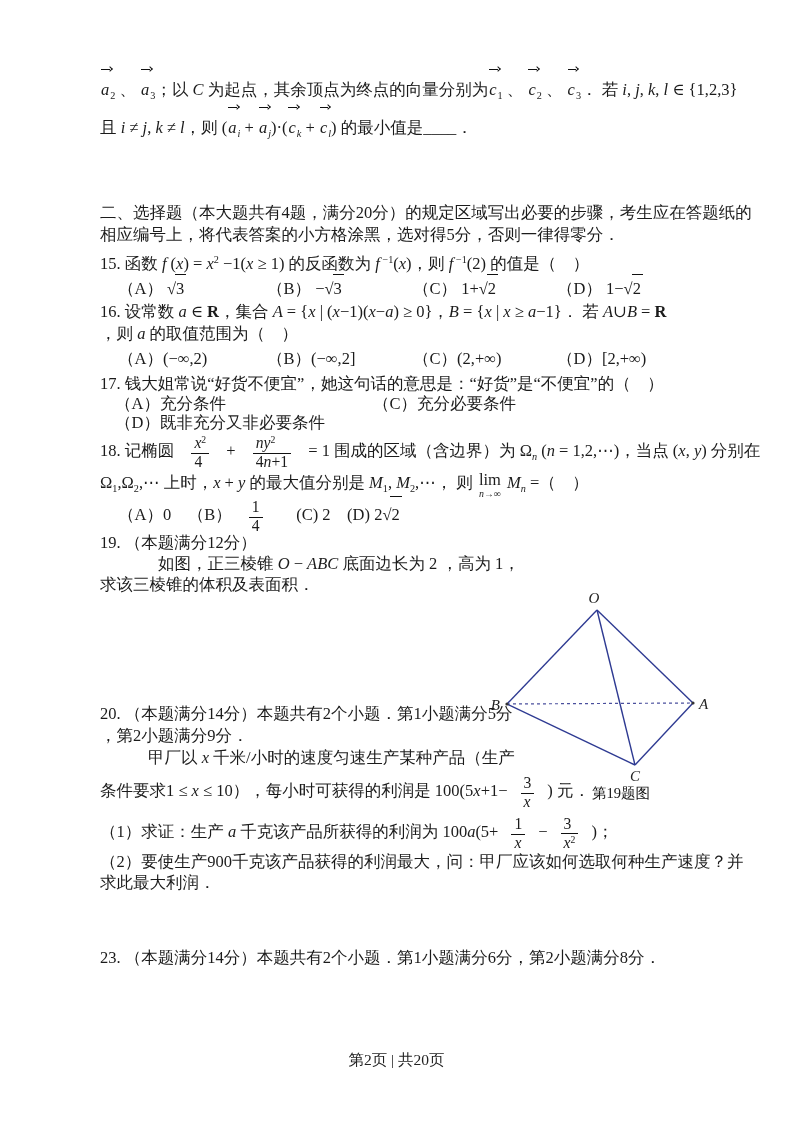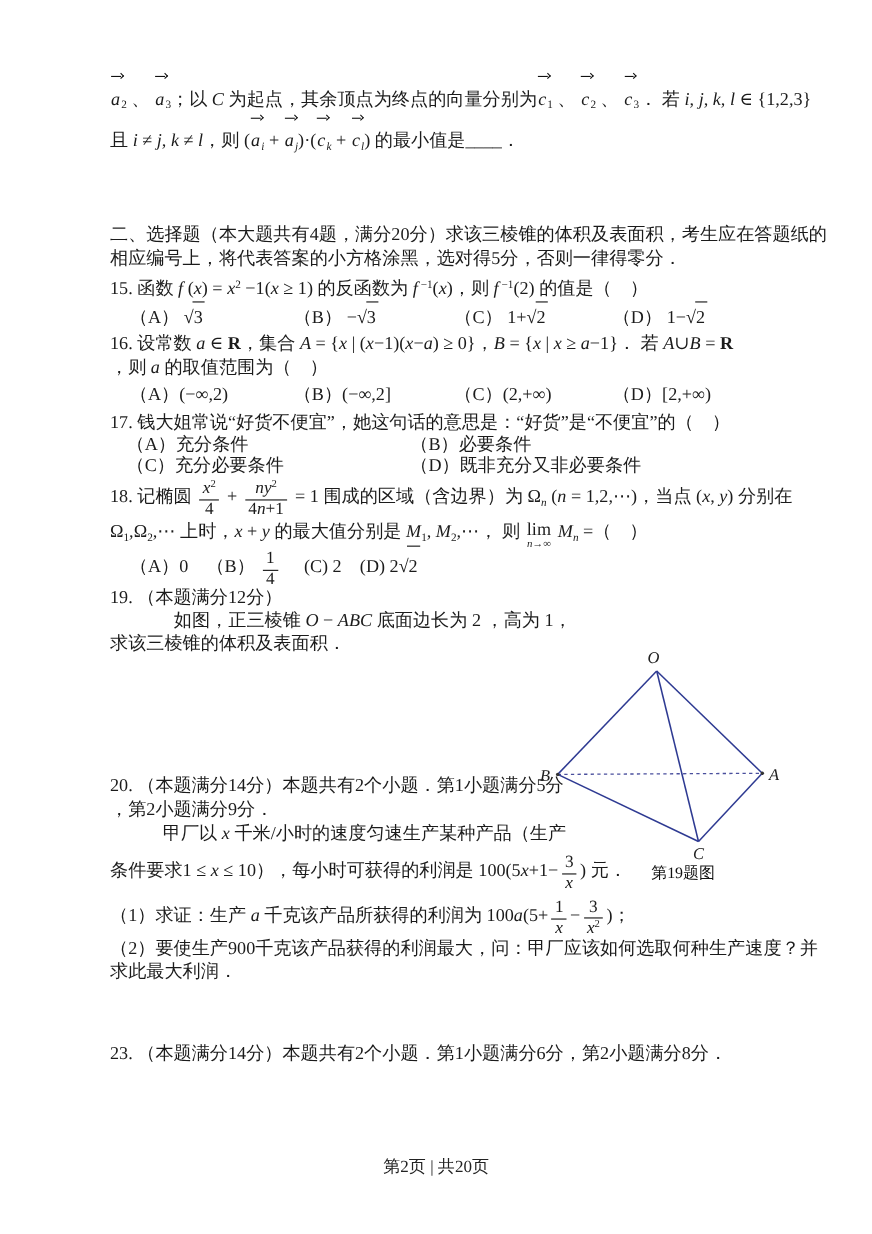--- a/index.html
+++ b/index.html
@@ -15,21 +15,21 @@
   sub{font-size:0.62em; vertical-align:-0.35em;}
   sup{font-size:0.62em; vertical-align:0.55em;}
   
   .vec{font-style:italic; position:relative; display:inline-block; padding:0 1px;}
   .vec::after{content:""; position:absolute; left:1px; right:0px; top:-2px; border-top:1.2px solid #111;}
   .vec::before{content:""; position:absolute; right:-2px; top:-4.5px; width:3px; height:3px;
     border:solid #111; border-width:1.2px 1.2px 0 0; transform:rotate(45deg);}
   
   .sqrt .rad{display:inline-block; border-top:1.3px solid #111; padding:0 2px 0 1px; margin-left:-1px;}
   
-  .frac{display:inline-block; text-align:center; vertical-align:-0.72em; line-height:1.08; font-size:0.95em; margin:0 3px;}
+  .frac{display:inline-block; text-align:left; vertical-align:-0.72em; line-height:1.08; font-size:0.95em; margin:0 13px;}
   .frac .n{display:block; padding:0 3px 0.5px 3px; border-bottom:1.2px solid #111;}
   .frac .d{display:block; padding:0.5px 3px 0 3px;}
   
   .lim{display:inline-block; text-align:center; vertical-align:-0.55em; line-height:1; margin:0 2px;}
   .lim .top{display:block;}
   .lim .under{display:block; font-size:0.6em; margin-top:1px;}
   .opts4{display:grid; grid-template-columns:125px 122px 120px auto; padding-left:18px;gap:24px;}
   .opts2{display:grid; grid-template-columns:258px auto; padding-left:15px;}
   .figure{position:absolute; left:488px; top:590px;}
   .fig-line{stroke:#2e3a92; stroke-width:1.4; fill:none;}
@@ -43,21 +43,21 @@
 
 <div class="page">
   <div class="content">
 
     <div>
       <div class="line" style="height:38px;line-height:38px;"><span class="vec">a</span><sub>2</sub> 、 <span class="vec">a</span><sub>3</sub>；以 <i>C</i> 为起点，其余顶点为终点的向量分别为<span class="vec">c</span><sub>1</sub> 、 <span class="vec">c</span><sub>2</sub> 、 <span class="vec">c</span><sub>3</sub>． 若 <i>i</i>, <i>j</i>, <i>k</i>, <i>l</i> ∈ {1,2,3}</div>
       <div class="line" style="height:38px;line-height:38px;">且 <i>i</i> ≠ <i>j</i>, <i>k</i> ≠ <i>l</i>，则 (<span class="vec">a</span><sub><i>i</i></sub> + <span class="vec">a</span><sub><i>j</i></sub>)·(<span class="vec">c</span><sub><i>k</i></sub> + <span class="vec">c</span><sub><i>l</i></sub>) 的最小值是____．</div>
     </div>
 
     <div style="margin-top:55px;">
-      <div class="line" style="line-height:22px;">二、选择题（本大题共有4题，满分20分）求该三棱锥的体积及表面积，考生应在答题纸的</div>
+      <div class="line" style="line-height:22px;">二、选择题（本大题共有4题，满分20分）的规定区域写出必要的步骤，考生应在答题纸的</div>
       <div class="line" style="line-height:22px;">相应编号上，将代表答案的小方格涂黑，选对得5分，否则一律得零分．</div>
     </div>
 
     <div class="line" style="height:28px;line-height:28px;">15. 函数 <i>f</i> (<i>x</i>) = <i>x</i><sup>2</sup> −1(<i>x</i> ≥ 1) 的反函数为 <i>f</i><sup> −1</sup>(<i>x</i>)，则 <i>f</i><sup> −1</sup>(2) 的值是（　）</div>
     <div class="opts4" style="height:27px;line-height:27px;">
       <span>（A） <span class="sqrt">√<span class="rad">3</span></span></span>
       <span>（B） −<span class="sqrt">√<span class="rad">3</span></span></span>
       <span>（C） 1+<span class="sqrt">√<span class="rad">2</span></span></span>
       <span>（D） 1−<span class="sqrt">√<span class="rad">2</span></span></span>
     </div>
@@ -67,21 +67,20 @@
     <div class="opts4" style="height:28px;line-height:28px;">
       <span>（A）(−∞,2)</span>
       <span>（B）(−∞,2]</span>
       <span>（C）(2,+∞)</span>
       <span>（D）[2,+∞)</span>
     </div>
 
     <div class="line" style="height:21px;line-height:21px;">17. 钱大姐常说“好货不便宜”，她这句话的意思是：“好货”是“不便宜”的（　）</div>
     <div class="opts2" style="line-height:19px;">
       <span>（A）充分条件</span>
-      <span>（B）必要条件</span>
       <span>（C）充分必要条件</span>
       <span>（D）既非充分又非必要条件</span>
     </div>
 
     <div class="line" style="height:37px;line-height:37px;">18. 记椭圆 <span class="frac"><span class="n"><i>x</i><sup>2</sup></span><span class="d">4</span></span> + <span class="frac"><span class="n"><i>ny</i><sup>2</sup></span><span class="d">4<i>n</i>+1</span></span> = 1 围成的区域（含边界）为 Ω<sub><i>n</i></sub> (<i>n</i> = 1,2,⋯)，当点 (<i>x</i>, <i>y</i>) 分别在</div>
     <div class="line" style="height:27px;line-height:27px;">Ω<sub>1</sub>,Ω<sub>2</sub>,⋯ 上时，<i>x</i> + <i>y</i> 的最大值分别是 <i>M</i><sub>1</sub>, <i>M</i><sub>2</sub>,⋯， 则 <span class="lim"><span class="top">lim</span><span class="under"><i>n</i>→∞</span></span> <i>M</i><sub><i>n</i></sub> =（　）</div>
     <div class="line" style="height:36px;line-height:36px;padding-left:18px;">（A）0　（B） <span class="frac"><span class="n">1</span><span class="d">4</span></span>　 (C) 2　(D) 2<span class="sqrt">√<span class="rad">2</span></span></div>
 
 
     <div class="line" style="height:21px;line-height:21px;">19. （本题满分12分）</div>

